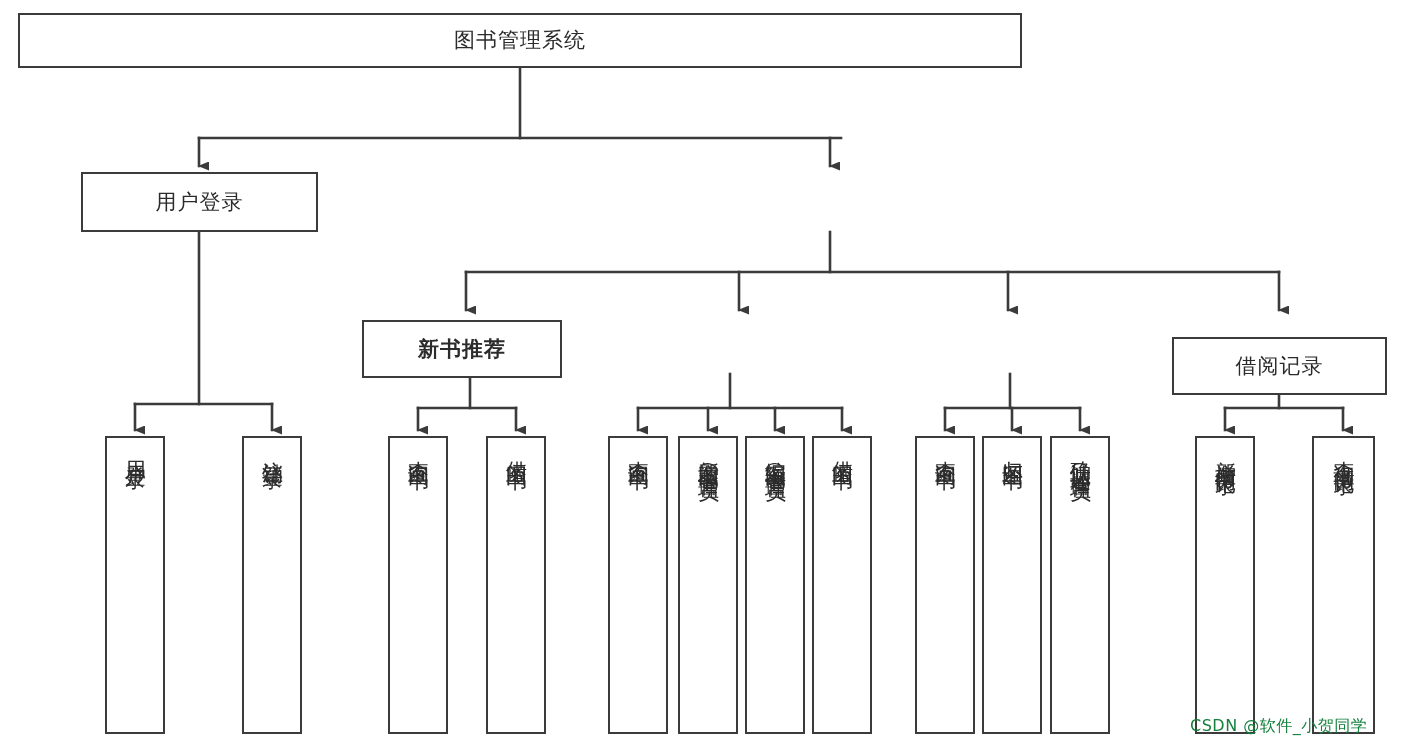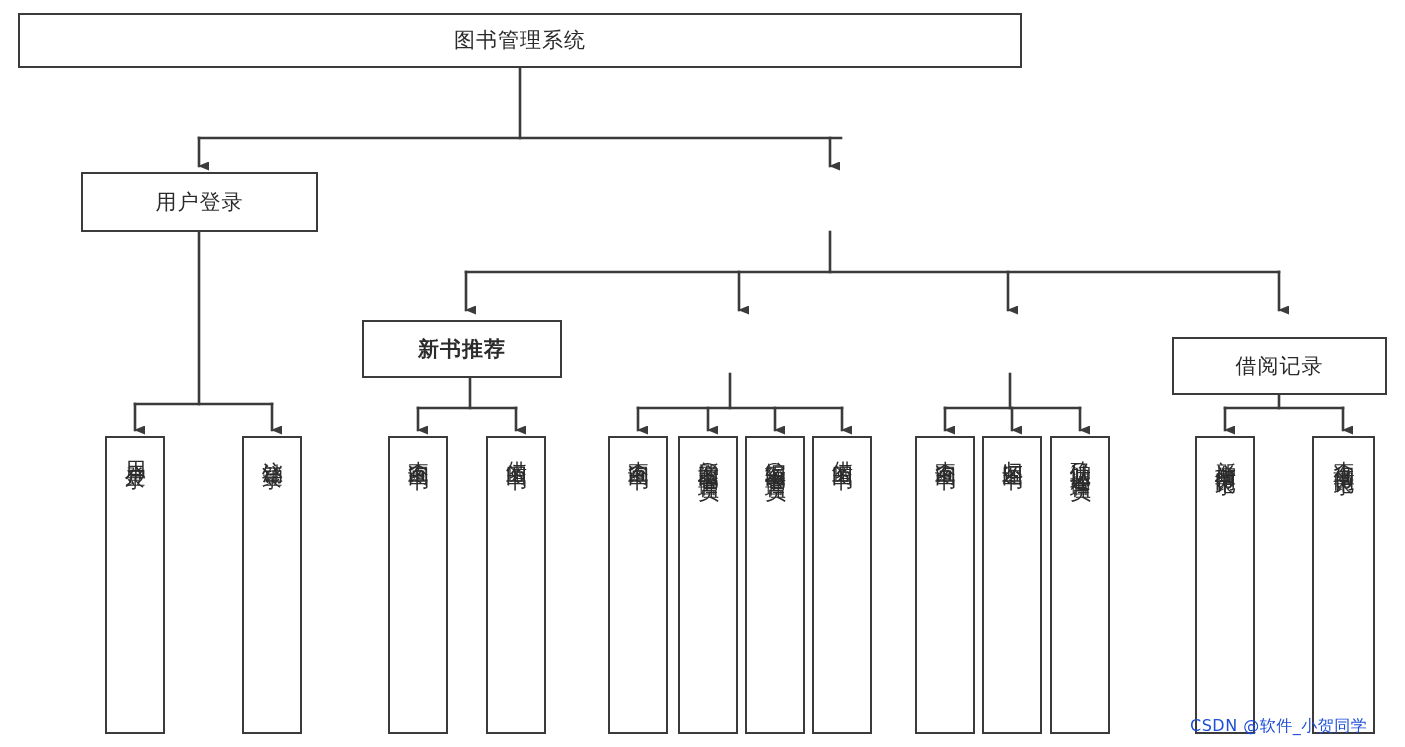--- a/index.html
+++ b/index.html
@@ -122,14 +122,14 @@
   <div class="node v" id="n-lf-10" style="left: 1050px; top: 436px; width: 60px; height: 298px;">
     <span class="lbl">确认归还（管理员）</span>
   </div>
   <div class="node v" id="n-lf-11" style="left: 1195px; top: 436px; width: 60px; height: 298px;">
     <span class="lbl">新增借阅记录</span>
   </div>
   <div class="node v" id="n-lf-12" style="left: 1312px; top: 436px; width: 63px; height: 298px;">
     <span class="lbl">查询借阅记录</span>
   </div>
 
-  <div class="watermark" id="wm" style="left: 1190px; top: 716px; color: #1d4ed8;">CSDN @软件_小贺同学</div>
+  <div class="watermark" id="wm" style="left: 1190px; top: 716px; color: #15803d;">CSDN @软件_小贺同学</div>
 </div>
 
 </body></html>

